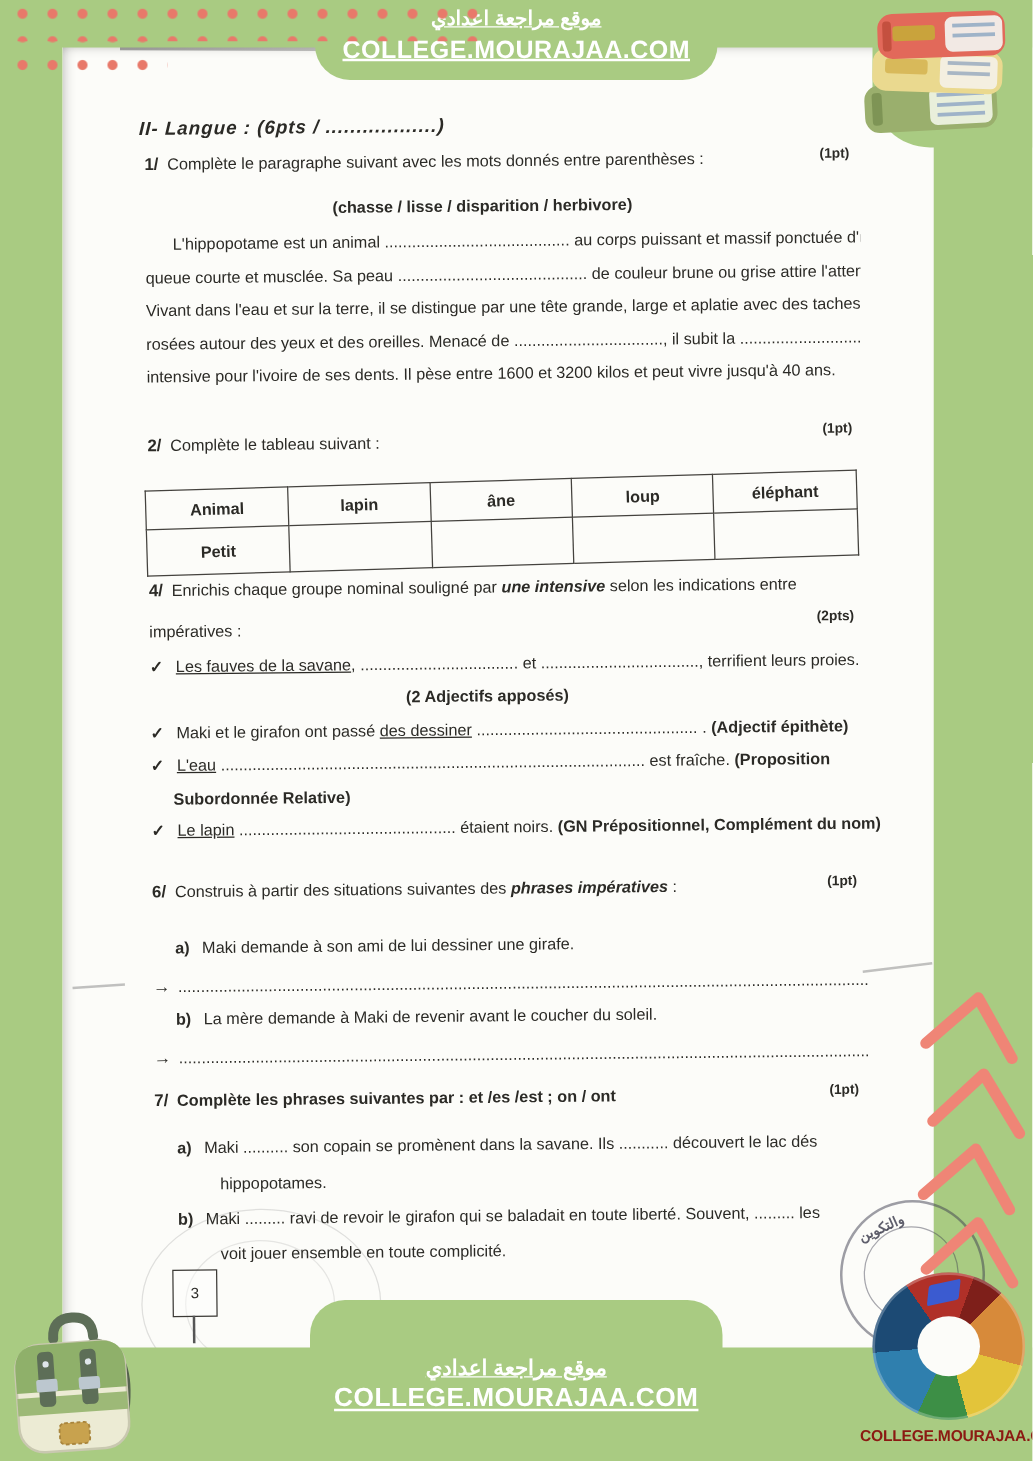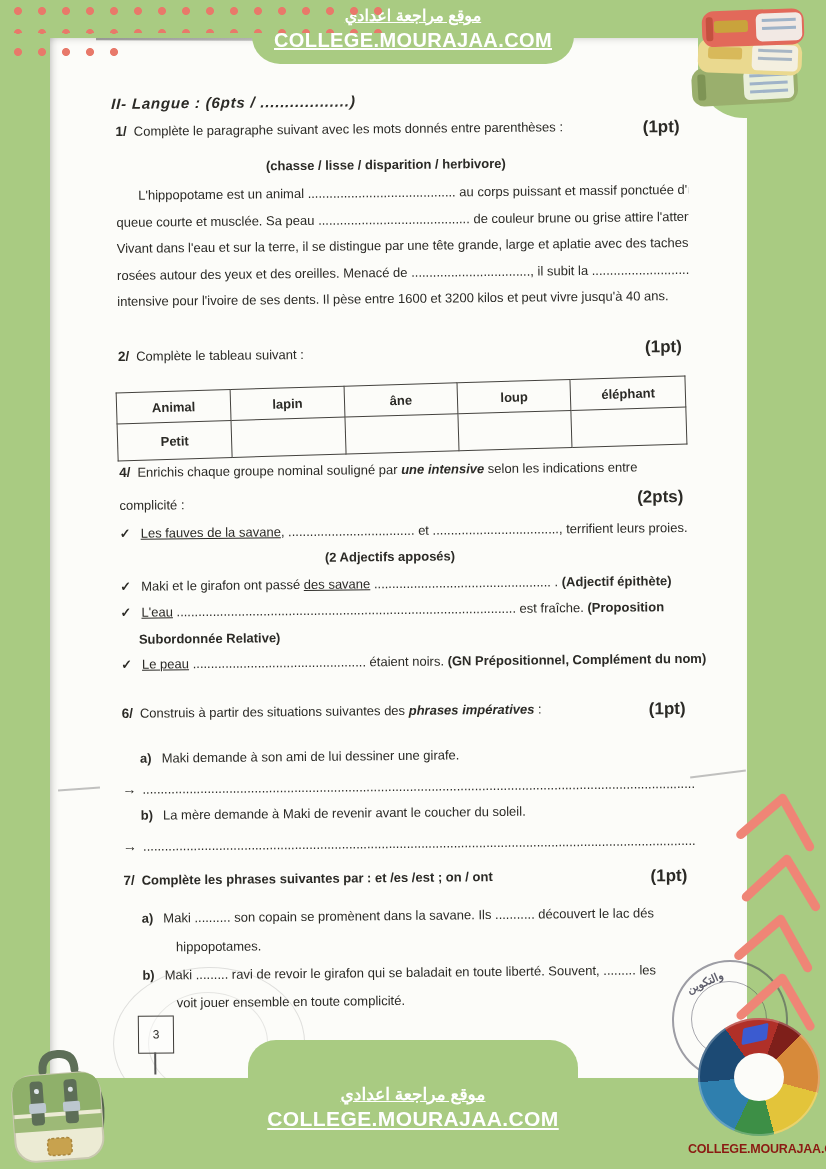--- a/index.html
+++ b/index.html
@@ -34,21 +34,21 @@
   .paper{position:absolute;left:50px;top:37px;width:697px;height:1043px;background:#fcfcf9;z-index:2;
          box-shadow:inset 7px 0 10px -7px rgba(0,0,0,.30), inset 0 7px 9px -7px rgba(0,0,0,.25);}
   .scan-edge{position:absolute;left:46px;top:0;width:420px;height:4px;z-index:2;opacity:.5;
          background:linear-gradient(to right,#4a4a4a,#8d8d8d 45%,rgba(0,0,0,0));transform:rotate(.2deg);}
   .scanline{position:absolute;background:#777;opacity:.45;z-index:2;}
 
   .doc{position:absolute;inset:0;transform:rotate(-.6deg);color:#2b2a26;}
   .r{position:absolute;left:70px;width:572px;font-size:13px;white-space:nowrap;}
   .clip{overflow:hidden;}
   .ql{font-weight:bold;font-size:13.5px;margin-right:7px;}
-  .pts{position:absolute;right:8px;top:-1px;font-weight:bold;font-size:17px;}
+  .pts{position:absolute;right:8px;top:-1px;font-weight:bold;font-size:11px;}
   .em{font-weight:bold;font-style:italic;}
   .u{text-decoration:underline;}
   .hint{font-weight:bold;}
   .chk{font-weight:bold;margin-right:10px;}
   .ltr{font-weight:bold;margin-right:10px;}
   .arrow{margin-right:6px;font-size:14px;}
   .center{text-align:center;font-weight:bold;}
   .title{font-size:15px;font-weight:bold;font-style:italic;letter-spacing:.8px;transform:skewX(-3deg);}
 
   
@@ -139,36 +139,36 @@
           <td></td>
           <td></td>
         </tr>
       </tbody>
         </table>
 
       <div class="r" style="top:425px;">
         <span class="ql">4/</span><span>Enrichis chaque groupe nominal souligné par </span><span class="em">une intensive</span><span> selon les indications entre</span>
       </div>
       <div class="r" style="top:458px;">
-        <span>complicité :</span>
+        <span>impératives :</span>
         <span class="pts" style="top:-5px;">(2pts)</span>
       </div>
       <div class="r" style="top:486px;">
         <span class="chk">✓</span><span></span><span class="u">Les fauves de la savane</span><span>, ................................... et ..................................., terrifient leurs proies.</span><span class="hint"></span>
       </div>
       <div class="r center" style="top:512px;width:540px;">(2 Adjectifs apposés)</div>
       <div class="r" style="top:539px;">
-        <span class="chk">✓</span><span>Maki et le girafon  ont passé </span><span class="u">des savane</span><span> ................................................. . </span><span class="hint">(Adjectif épithète)</span>
+        <span class="chk">✓</span><span>Maki et le girafon  ont passé </span><span class="u">des dessiner</span><span> ................................................. . </span><span class="hint">(Adjectif épithète)</span>
       </div>
       <div class="r" style="top:565px;">
         <span class="chk">✓</span><span></span><span class="u">L'eau</span><span> .............................................................................................. est fraîche. </span><span class="hint">(Proposition</span>
       </div>
       <div class="r hint" style="top:592px;left:88px;">Subordonnée Relative)</div>
       <div class="r" style="top:617px;">
-        <span class="chk">✓</span><span></span><span class="u">Le peau</span><span> ................................................ étaient noirs. </span><span class="hint">(GN Prépositionnel, Complément du nom)</span>
+        <span class="chk">✓</span><span></span><span class="u">Le lapin</span><span> ................................................ étaient noirs. </span><span class="hint">(GN Prépositionnel, Complément du nom)</span>
       </div>
 
       <div class="r" style="top:666px;">
         <span class="ql">6/</span><span>Construis à partir des situations suivantes des </span><span class="em">phrases impératives</span><span> :</span>
         <span class="pts">(1pt)</span>
       </div>
       <div class="r" style="top:711px;left:88px;">
         <span class="ltr">a)</span><span>Maki demande à son ami de lui dessiner une girafe.</span>
       </div>
       <div class="r clip" style="top:741px;">

